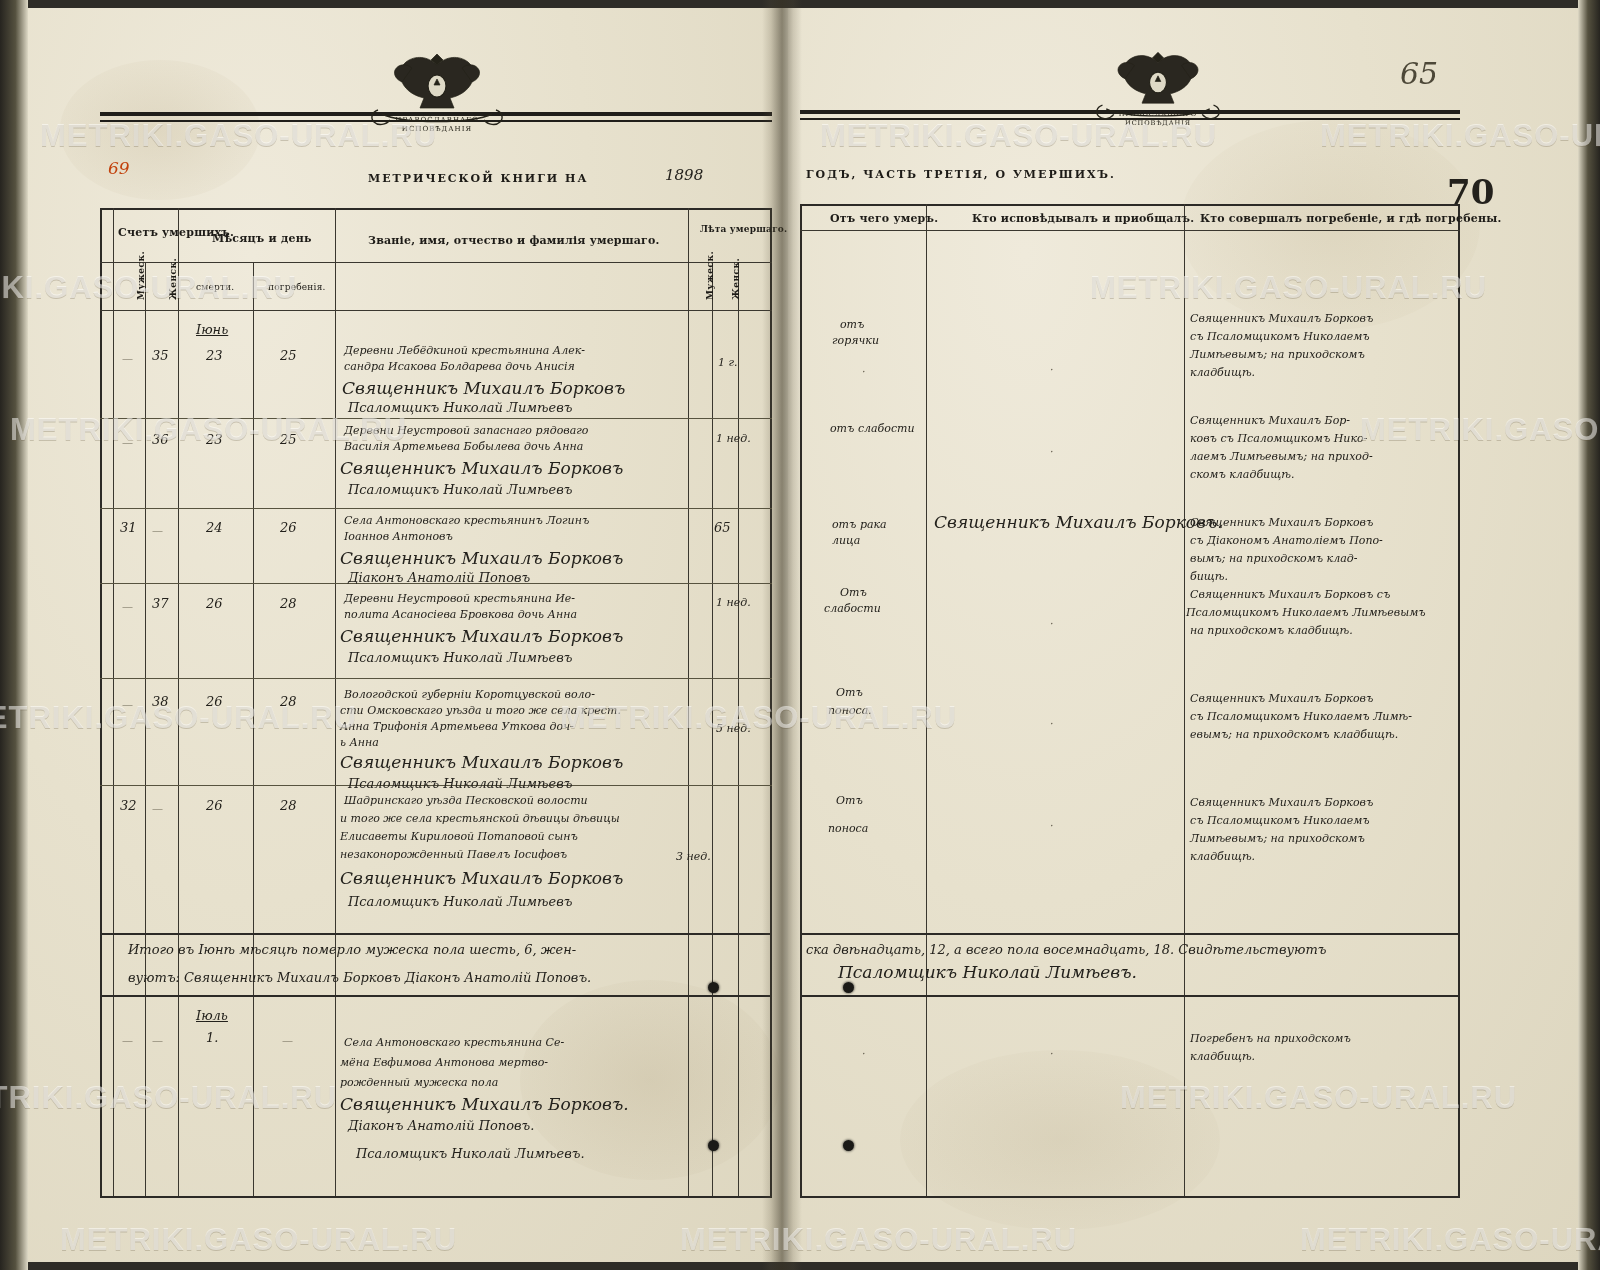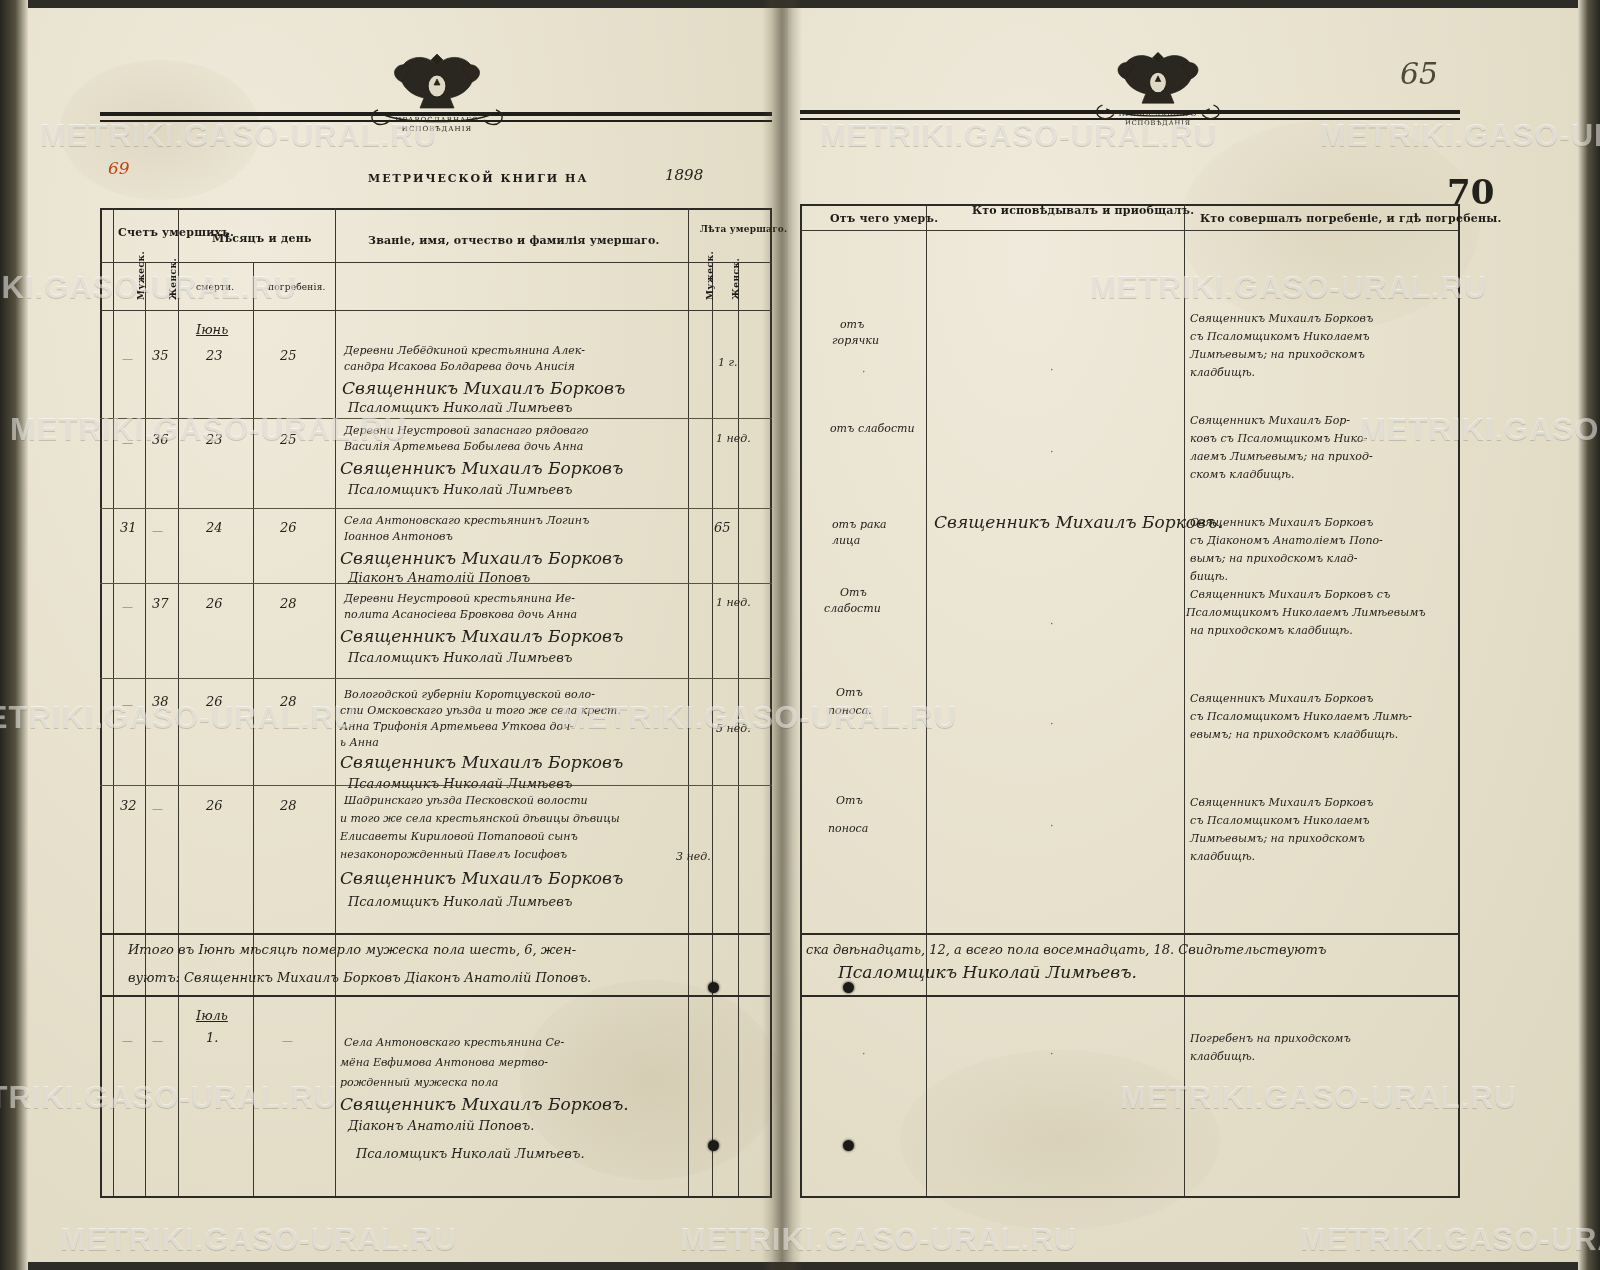--- a/index.html
+++ b/index.html
@@ -223,20 +223,21 @@
       <text x="85" y="85" font-family="DejaVu Serif, serif" font-size="7" fill="#242219" text-anchor="middle" letter-spacing="1">ИСПОВѢДАНІЯ</text>
     </svg>
   </div>
 
   <div class="hw lg" style="left:108px; top:158px; color:#c2410c;">69</div>
 
   <div class="pr hdr" style="left:368px; top:172px;">МЕТРИЧЕСКОЙ КНИГИ НА</div>
 
   <div class="hw md" style="left:665px; top:166px; font-size:15px;">1898</div>
 
+  <div class="pr hdr" style="left:806px; top:168px;">ГОДЪ, ЧАСТЬ ТРЕТІЯ, О УМЕРШИХЪ.</div>
 
   <div class="hw xl thick" style="left:1419px; top:172px; font-size:34px; font-style:normal;margin-left:28px;">70</div>
 
   <div class="hw lg" style="left:1400px; top:56px; font-size:30px; color:#4d4838;">65</div>
 
   <div class="rule" style="left:100px; top:208px;  width:672px; height:2px;"></div>
   <div class="rule" style="left:100px; top:208px;  width:2px;   height:990px;"></div>
   <div class="rule" style="left:770px; top:208px;  width:2px;   height:990px;"></div>
 
   <div class="rule thin" style="left:100px; top:262px; width:672px; height:1px;"></div>
@@ -280,21 +281,21 @@
   <div class="pr colsm" style="left:196px; top:282px;">смерти.</div>
   <div class="pr colsm" style="left:268px; top:282px;">погребенія.</div>
 
   <div class="pr col" style="left:368px; top:234px;">Званіе, имя, отчество и фамилія умершаго.</div>
 
   <div class="pr col" style="left:700px; top:224px; font-size:9px;">Лѣта умершаго.</div>
   <div class="pr vert" style="left:705px; top:300px;">Мужеск.</div>
   <div class="pr vert" style="left:731px; top:300px;">Женск.</div>
 
   <div class="pr col" style="left:830px; top:212px;">Отъ чего умеръ.</div>
-  <div class="pr col" style="left:972px; top:204px;">Кто исповѣдывалъ и приобщалъ.</div>
+  <div class="pr col" style="left:972px; top:212px;">Кто исповѣдывалъ и приобщалъ.</div>
   <div class="pr col" style="left:1200px; top:212px;">Кто совершалъ погребеніе, и гдѣ погребены.</div>
 
   <div class="hw md" style="left:196px; top:322px; text-decoration:underline;">Іюнь</div>
 
   <div class="hw md" style="left:152px; top:348px;">35</div>
   <div class="hw md" style="left:124px; top:348px;"></div>
   <div class="hw md" style="left:206px; top:348px;">23</div>
   <div class="hw md" style="left:280px; top:348px;">25</div>
   <div class="hw sm" style="left:344px; top:344px;">Деревни Лебёдкиной крестьянина Алек-</div>
   <div class="hw sm" style="left:344px; top:360px;">сандра Исакова Болдарева дочь Анисія</div>

